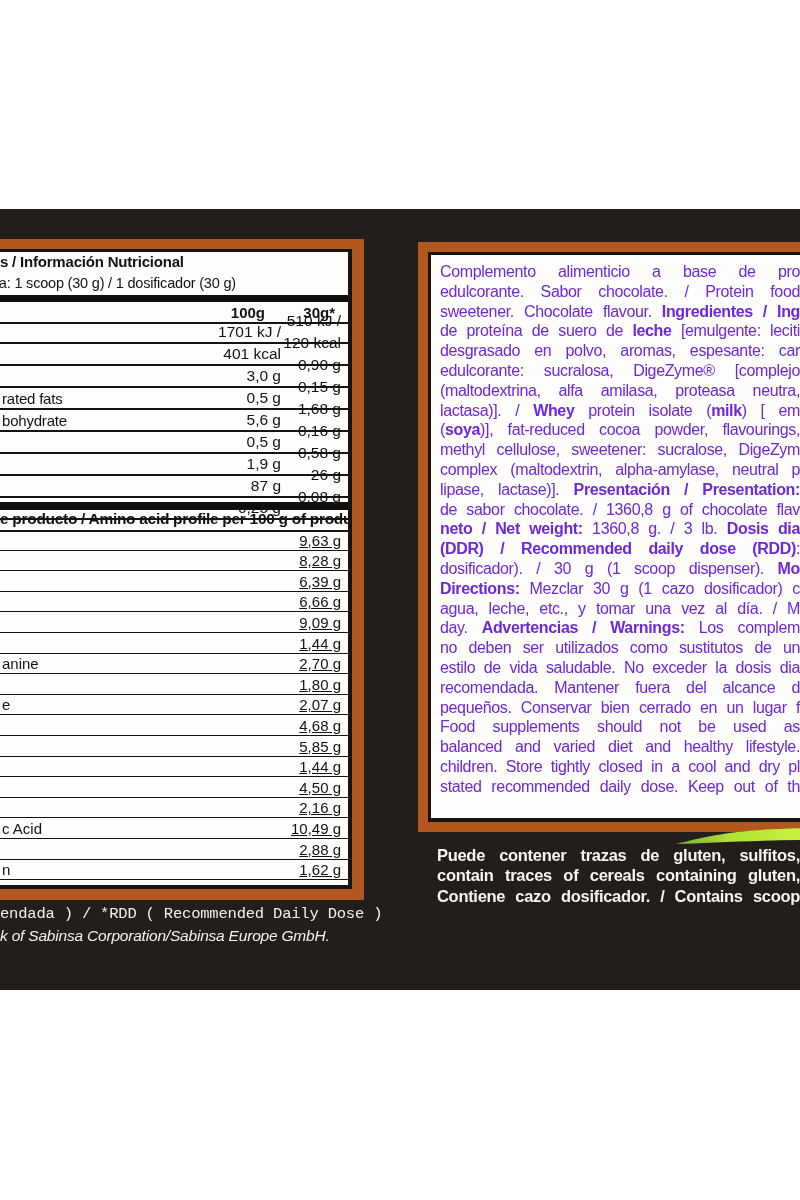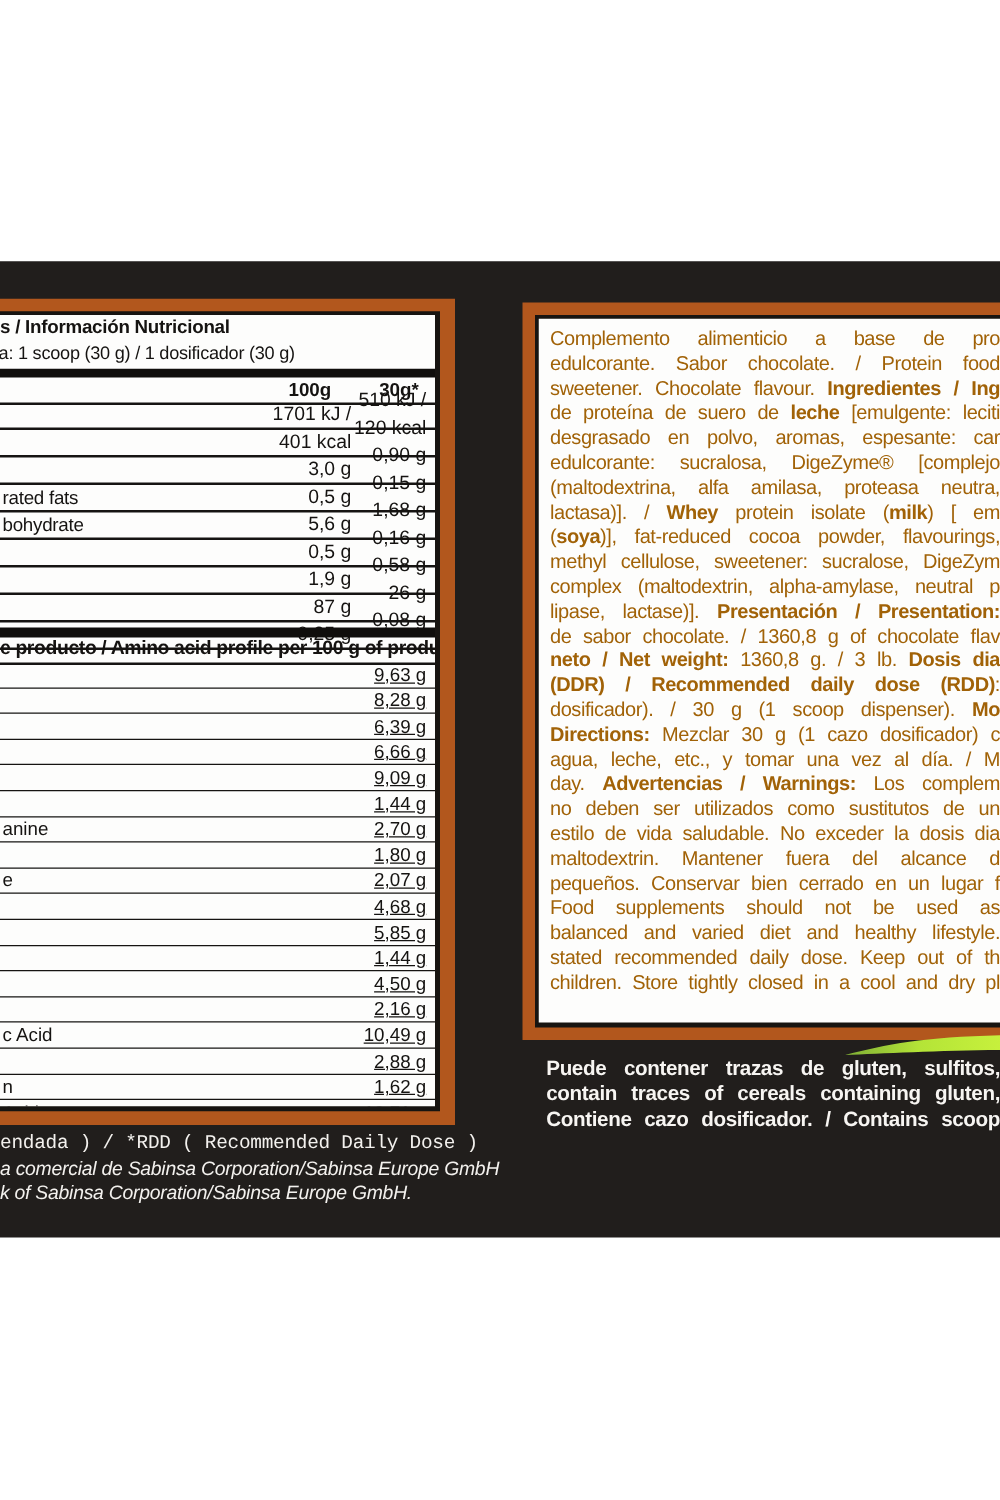--- a/index.html
+++ b/index.html
@@ -42,21 +42,21 @@
   .amino-hdr span{position:absolute;left:16px;bottom:2px;font-size:15.5px;font-weight:700;letter-spacing:-0.3px;white-space:nowrap;}
   #amino-rows{position:absolute;left:0;top:278px;width:364px;}
   .arow{position:relative;height:19.6px;border-bottom:1.5px solid #161412;}
   .arow .frag{position:absolute;left:18px;bottom:1px;font-size:15px;white-space:nowrap;}
   .arow .av{position:absolute;right:7px;bottom:1px;font-size:15px;white-space:nowrap;text-decoration:underline;}
 
   
   #rp-orange{left:418px;top:242px;width:392px;height:590px;background:#b2571d;}
   #rp-black{left:428px;top:252px;width:382px;height:570px;background:#171411;}
   #rp-white{left:431px;top:255px;width:379px;height:563px;background:#fdfdfc;}
-  #rp-text{position:absolute;left:9px;top:7px;width:360px;color:#a16207;}
+  #rp-text{position:absolute;left:9px;top:7px;width:360px;color:#6d28d9;}
   .rline{
     height:19.8px;line-height:19.8px;overflow:hidden;
     font-size:16px;letter-spacing:-0.35px;
     text-align:justify;text-align-last:justify;
   }
   .rline b{font-weight:700;}
 
   
   #allergen{left:437px;top:845px;width:363px;color:#f7f5f2;}
   .aline{
@@ -288,31 +288,31 @@
 
       <div class="rline"><span>agua, leche, etc., y tomar una vez al día. / M</span></div>
 
 
       <div class="rline"><span>day. </span><b>Advertencias / Warnings:</b><span> Los complem</span></div>
 
       <div class="rline"><span>no deben ser utilizados como sustitutos de un</span></div>
 
       <div class="rline"><span>estilo de vida saludable. No exceder la dosis dia</span></div>
 
-      <div class="rline"><span>maltodextrin. Mantener fuera del alcance d</span></div>
+      <div class="rline"><span>recomendada. Mantener fuera del alcance d</span></div>
 
       <div class="rline"><span>pequeños. Conservar bien cerrado en un lugar f</span></div>
 
       <div class="rline"><span>Food supplements should not be used as</span></div>
 
       <div class="rline"><span>balanced and varied diet and healthy lifestyle.</span></div>
 
+      <div class="rline"><span>children. Store tightly closed in a cool and dry pl</span></div>
+
       <div class="rline"><span>stated recommended daily dose. Keep out of th</span></div>
-
-      <div class="rline"><span>children. Store tightly closed in a cool and dry pl</span></div>
     </div>
 </div>
 
 <svg class="abs" id="swoosh" viewBox="0 0 132 18">
   <defs>
     <linearGradient id="sg" x1="0" y1="0" x2="1" y2="0">
       <stop offset="0" stop-color="#7fae35"></stop>
       <stop offset="0.45" stop-color="#b4e437"></stop>
       <stop offset="1" stop-color="#c9f23d"></stop>
     </linearGradient>
@@ -325,16 +325,15 @@
     <div class="aline">Puede contener trazas de gluten, sulfitos, huevos</div>
 
     <div class="aline">contain traces of cereals containing gluten, sulphi</div>
 
     <div class="aline">Contiene cazo dosificador. / Contains scoop dispe</div>
   </div>
 
 <div class="abs" id="rdd-note">endada ) / *RDD ( Recommended Daily Dose )</div>
 <div class="abs" id="tm-lines">
 
-    <div class="tmline">a comercial de Sabinsa Corporation/Sabinsa Europe GmbH</div>
 
     <div class="tmline">k of Sabinsa Corporation/Sabinsa Europe GmbH.</div>
   </div>
 
 </body></html>

